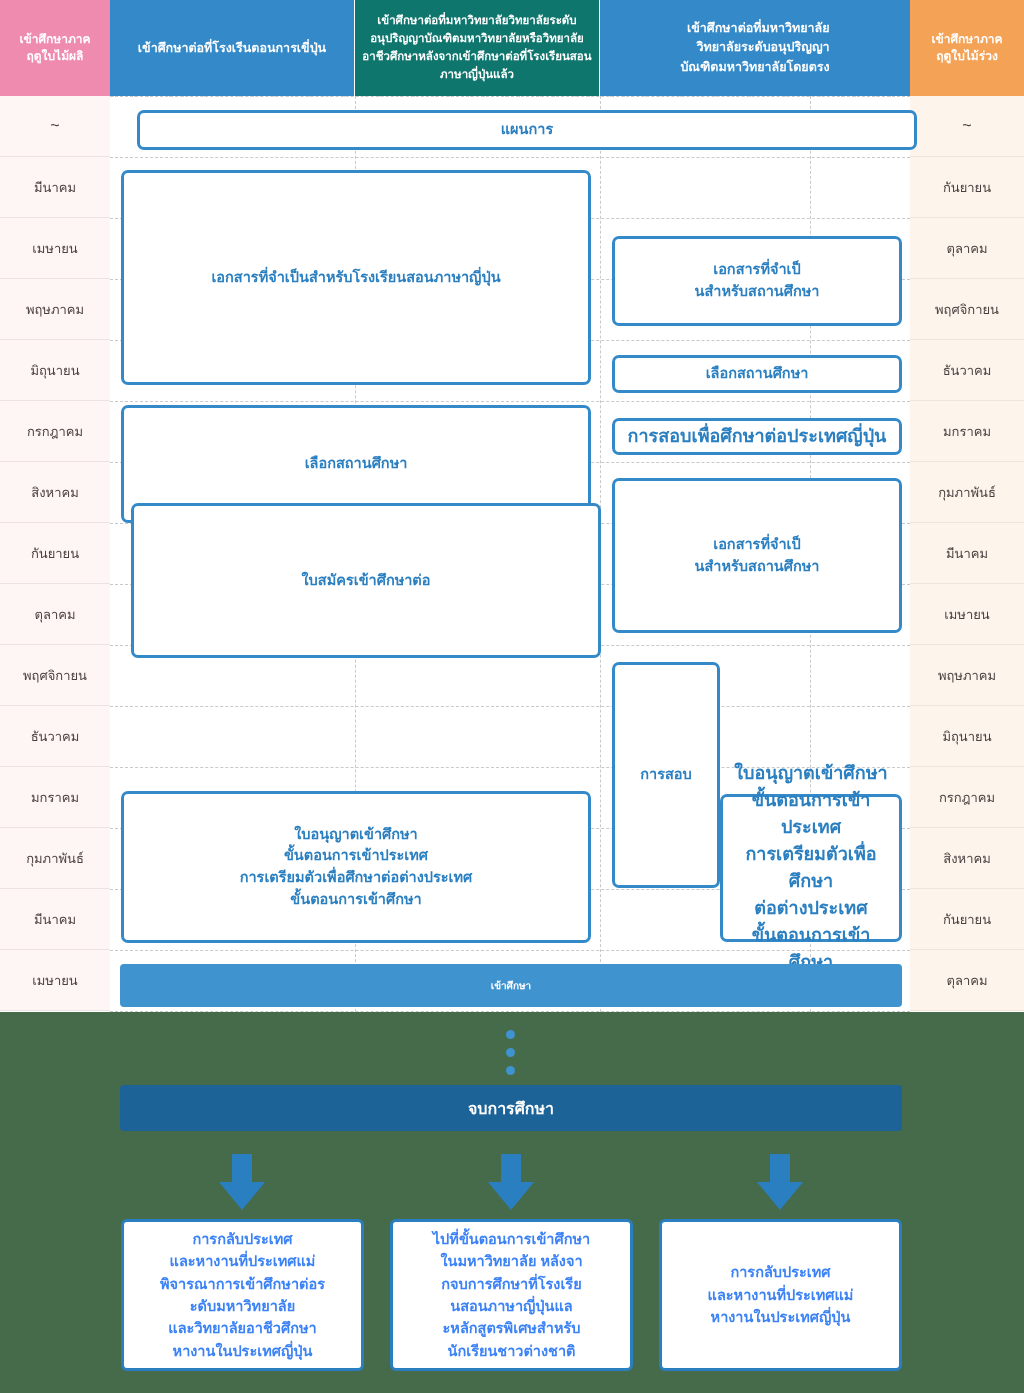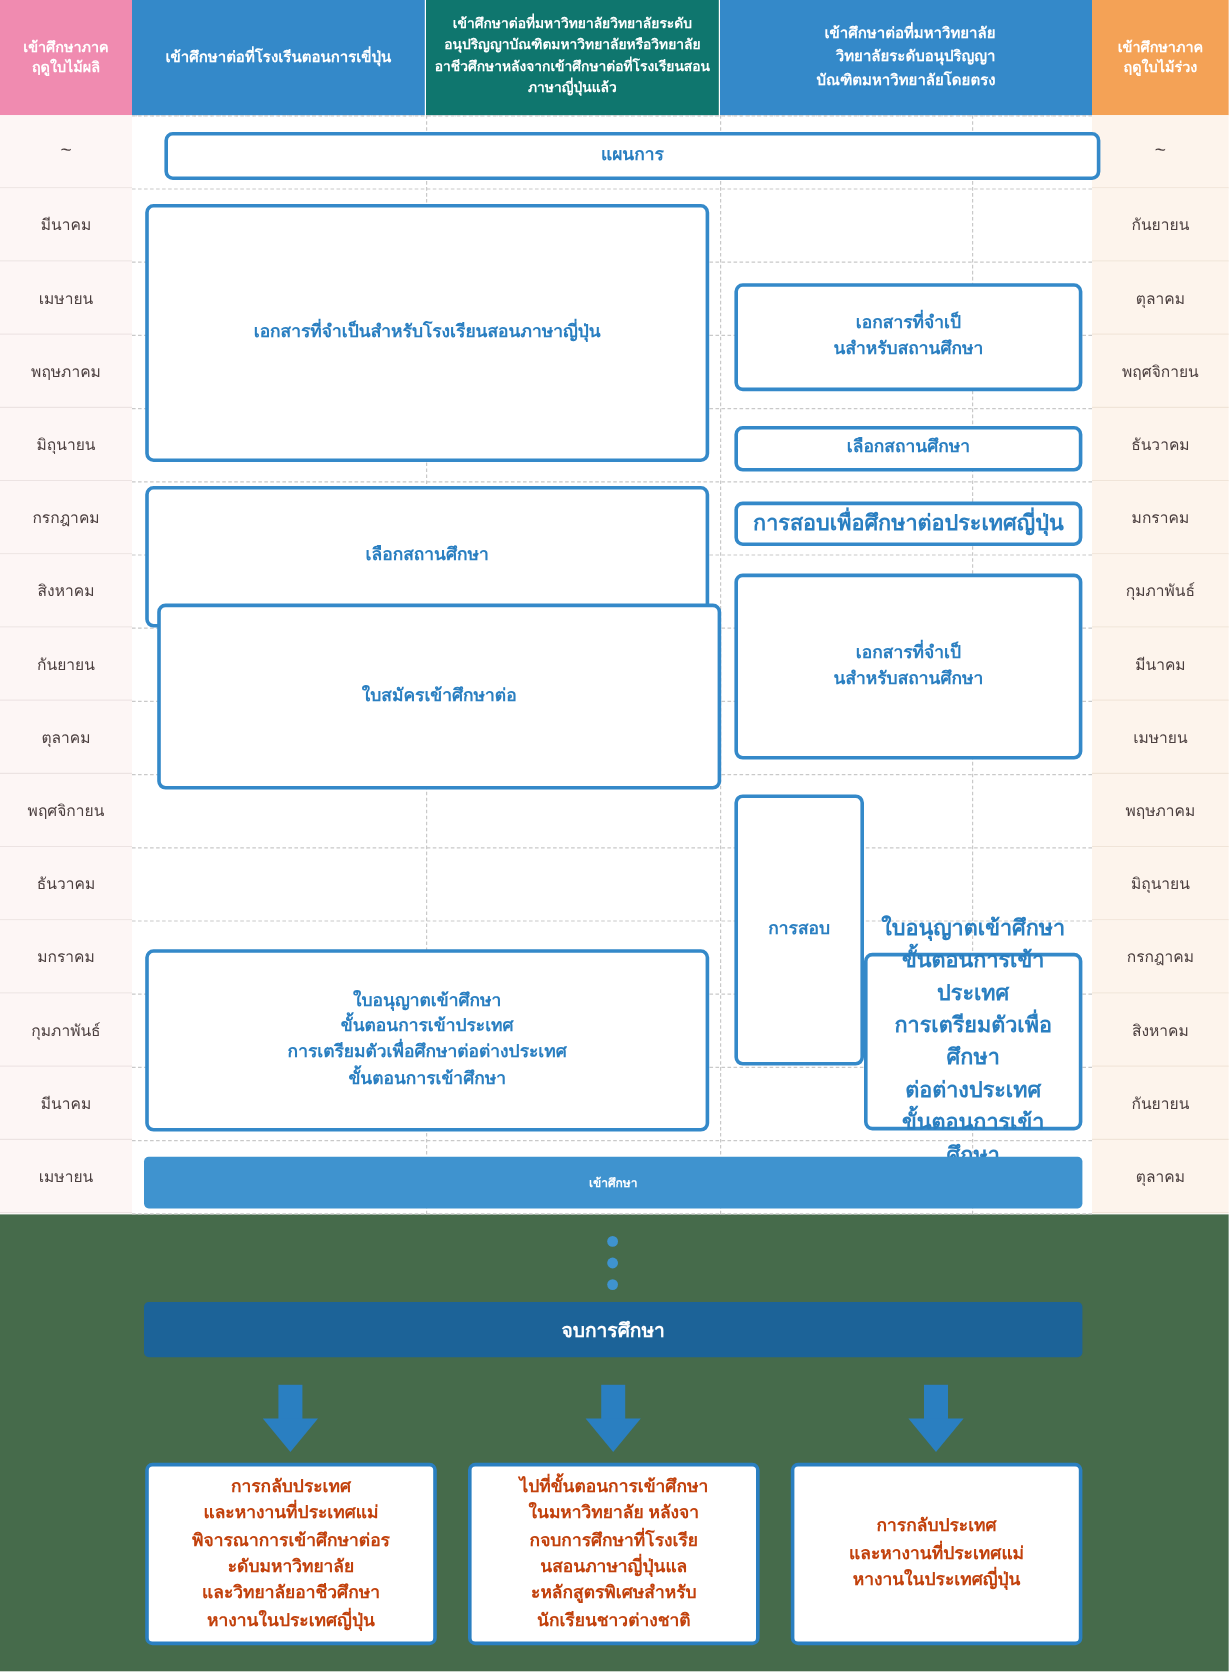--- a/index.html
+++ b/index.html
@@ -89,21 +89,21 @@
   .arrow .head {
     position: absolute; left: 0; top: 28px; width: 0; height: 0;
     border-left: 23px solid transparent; border-right: 23px solid transparent;
     border-top: 28px solid #2a7fc1;
   }
 
   
   .card {
     position: absolute; background: #fff; border: 3px solid #2a7fc1; border-radius: 6px;
     display: flex; align-items: center; justify-content: center; text-align: center;
-    color: #c2410c; font-weight: bold; font-size: 14.5px; line-height: 1.55; padding: 6px 0;
+    color: #3b82f6; font-weight: bold; font-size: 14.5px; line-height: 1.55; padding: 6px 0;
   }
 </style>
 </head>
 <body>
 <div id="root">
 
 <div class="green-bg" style="background: rgb(70, 107, 75);"></div>
 
 <div class="sched">
 

